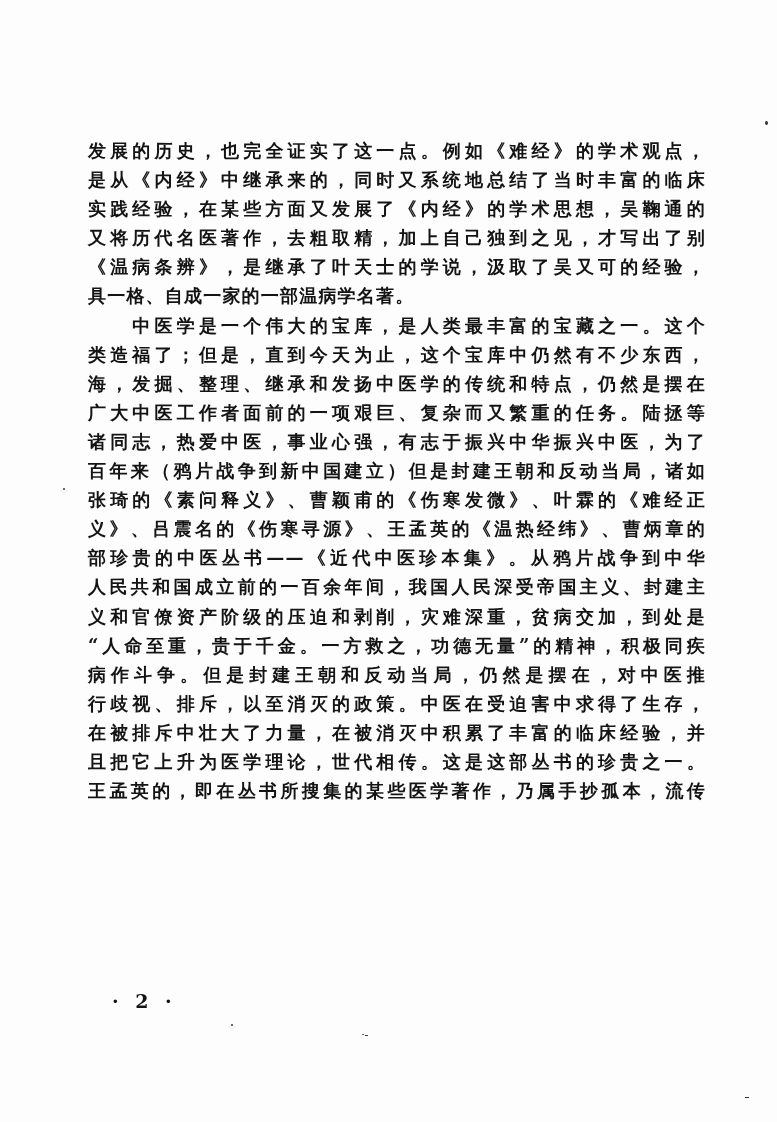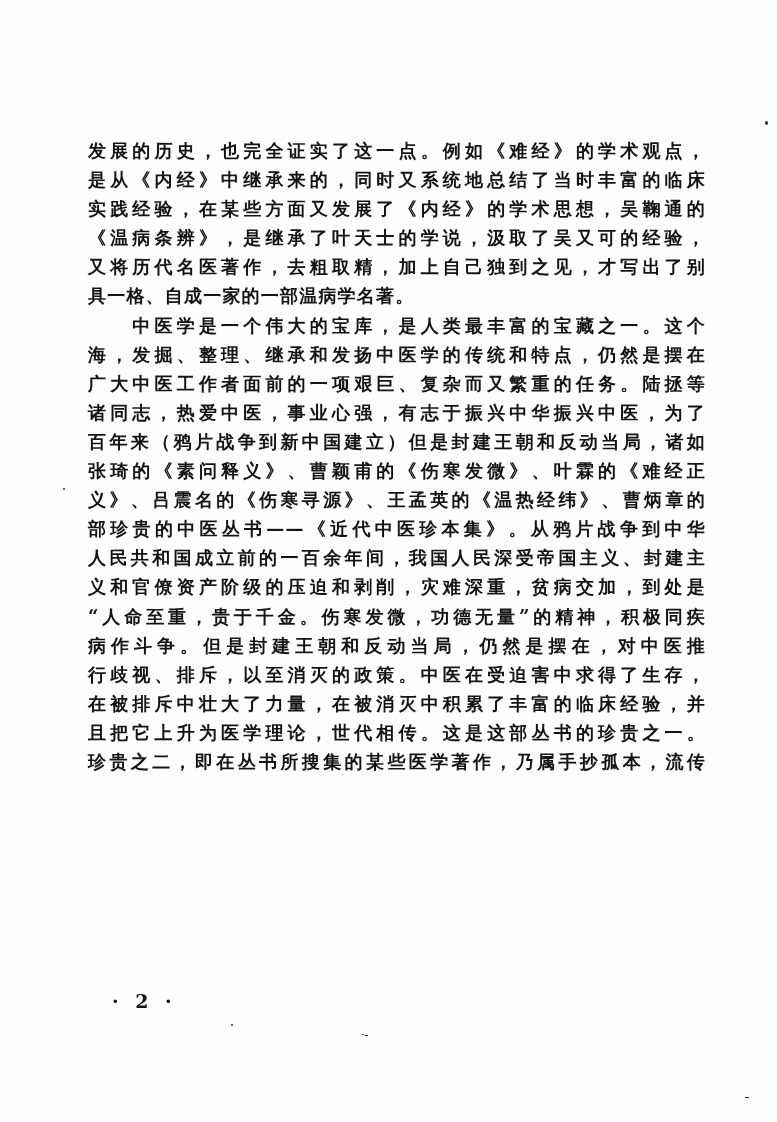--- a/index.html
+++ b/index.html
@@ -59,39 +59,40 @@
   </style>
 </head>
 <body>
 
 <div class="page">
 
   <div class="body-text">
     <span class="line">发展的历史，也完全证实了这一点。例如《难经》的学术观点，</span>
     <span class="line">是从《内经》中继承来的，同时又系统地总结了当时丰富的临床</span>
     <span class="line">实践经验，在某些方面又发展了《内经》的学术思想，吴鞠通的</span>
+    <span class="line">又将历代名医著作，去粗取精，加上自己独到之见，才写出了别</span>
     <span class="line">《温病条辨》，是继承了叶天士的学说，汲取了吴又可的经验，</span>
-    <span class="line">又将历代名医著作，去粗取精，加上自己独到之见，才写出了别</span>
     <span class="line last">具一格、自成一家的一部温病学名著。</span>
     <span class="line">　　中医学是一个伟大的宝库，是人类最丰富的宝藏之一。这个</span>
+    <span class="line">类造福了；但是，直到今天为止，这个宝库中仍然有不少东西，</span>
     <span class="line">海，发掘、整理、继承和发扬中医学的传统和特点，仍然是摆在</span>
     <span class="line">广大中医工作者面前的一项艰巨、复杂而又繁重的任务。陆拯等</span>
     <span class="line">诸同志，热爱中医，事业心强，有志于振兴中华振兴中医，为了</span>
     <span class="line">百年来（鸦片战争到新中国建立）但是封建王朝和反动当局，诸如</span>
     <span class="line">张琦的《素问释义》、曹颖甫的《伤寒发微》、叶霖的《难经正</span>
     <span class="line">义》、吕震名的《伤寒寻源》、王孟英的《温热经纬》、曹炳章的</span>
     <span class="line">部珍贵的中医丛书——《近代中医珍本集》。从鸦片战争到中华</span>
     <span class="line">人民共和国成立前的一百余年间，我国人民深受帝国主义、封建主</span>
     <span class="line">义和官僚资产阶级的压迫和剥削，灾难深重，贫病交加，到处是</span>
-    <span class="line">“人命至重，贵于千金。伤寒发微，功德无量”的精神，积极同疾</span>
+    <span class="line">“人命至重，贵于千金。一方救之，功德无量”的精神，积极同疾</span>
     <span class="line">病作斗争。但是封建王朝和反动当局，仍然是摆在，对中医推</span>
     <span class="line">行歧视、排斥，以至消灭的政策。中医在受迫害中求得了生存，</span>
     <span class="line">在被排斥中壮大了力量，在被消灭中积累了丰富的临床经验，并</span>
     <span class="line">且把它上升为医学理论，世代相传。这是这部丛书的珍贵之一。</span>
-    <span class="line">珍贵之二，即在丛书所搜集的某些医学著作，乃属手抄孤本，流传</span>
+    <span class="line">王孟英的，即在丛书所搜集的某些医学著作，乃属手抄孤本，流传</span>
   </div>
 
   <div class="page-number">· 2 ·</div>
 
   <span class="speck" style="left:765px;top:121px;width:3px;height:4px;"></span>
   <span class="speck" style="left:231px;top:1024px;width:2px;height:2px;"></span>
   <span class="speck" style="left:362px;top:1034px;width:2px;height:1px;"></span>
   <span class="speck" style="left:365px;top:1035px;width:3px;height:1px;border-radius:0;"></span>
   <span class="speck" style="left:745px;top:1097px;width:4px;height:1px;border-radius:0;"></span>
   <span class="speck" style="left:63px;top:488px;width:2px;height:2px;"></span>

